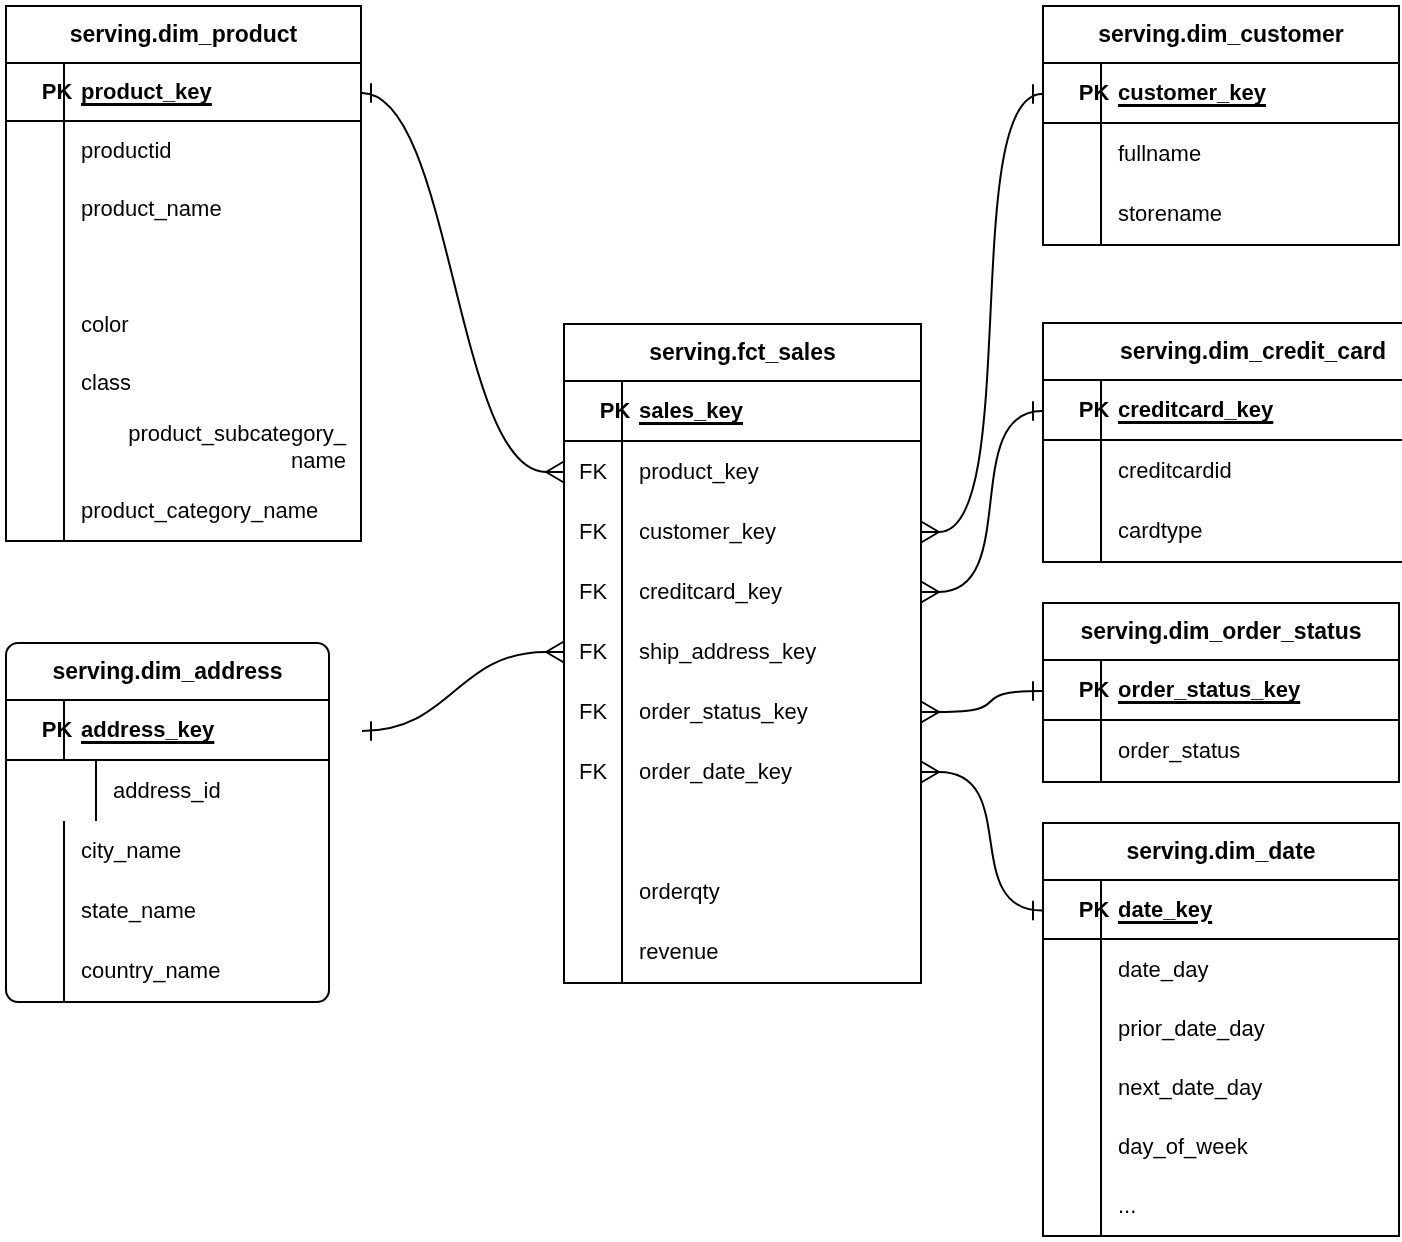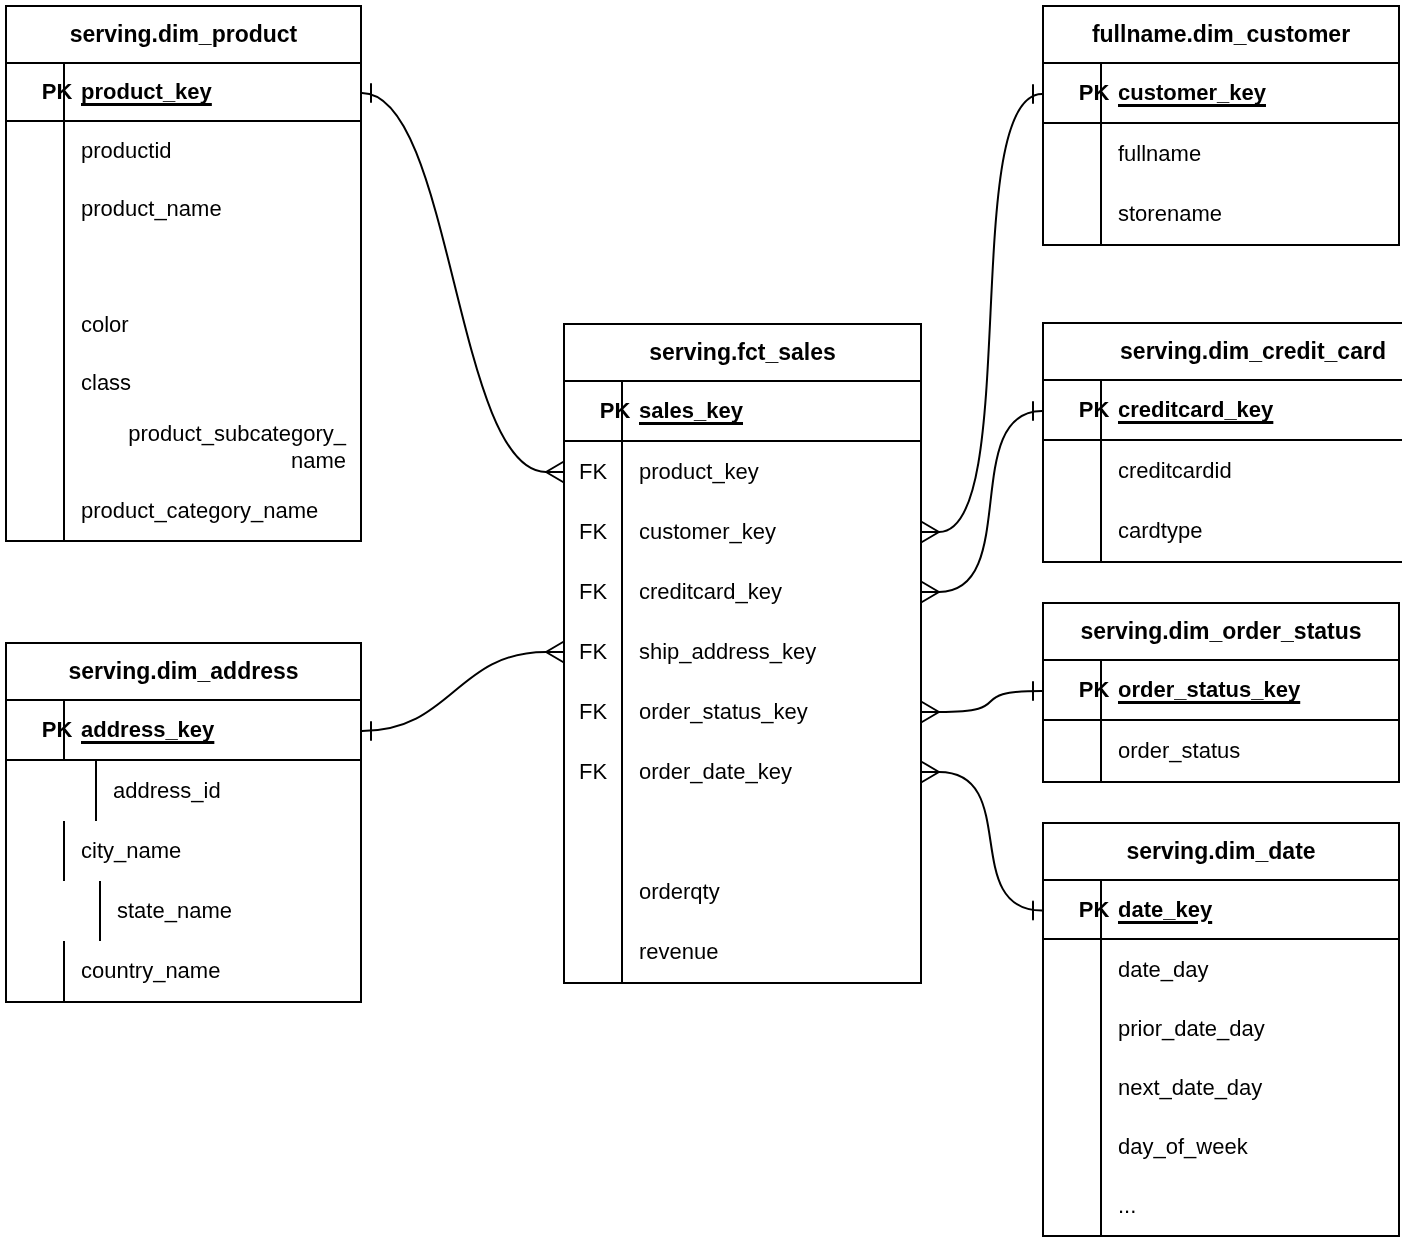--- a/index.html
+++ b/index.html
@@ -96,21 +96,21 @@
       <div class="row" style="height: 70px; text-align: right;">
         <div class="key-cell"></div>
         <div class="field-cell wrap-cell">product_​subcategory_​name</div>
       </div>
       <div class="row" style="height: 58px;">
         <div class="key-cell"></div>
         <div class="field-cell">product_category_name</div>
       </div>
     </div>
     <div class="table" style="left: 1042px; top: 5px; width: 358px;">
-      <div class="table-title">fullname.dim_customer</div>
+      <div class="table-title">serving.dim_customer</div>
       <div class="row pk-row" style="height: 60px;">
         <div class="key-cell pk">PK</div>
         <div class="field-cell pk-field">customer_key</div>
       </div>
       <div class="row" style="height: 60px;">
         <div class="key-cell"></div>
         <div class="field-cell">fullname</div>
       </div>
       <div class="row" style="height: 60px;">
         <div class="key-cell"></div>
@@ -205,35 +205,35 @@
       </div>
       <div class="row" style="height: 59px;">
         <div class="key-cell"></div>
         <div class="field-cell">day_of_week</div>
       </div>
       <div class="row" style="height: 59px;">
         <div class="key-cell"></div>
         <div class="field-cell">...</div>
       </div>
     </div>
-    <div class="table" style="left: 5px; top: 642px; width: 357px;">
+    <div class="table" style="left: 5px; top: 642px; width: 325px; border-radius: 13px;">
       <div class="table-title">serving.dim_address</div>
       <div class="row pk-row" style="height: 60px;">
         <div class="key-cell pk">PK</div>
         <div class="field-cell pk-field">address_key</div>
       </div>
       <div class="row" style="height: 60px; padding-left: 32px;">
         <div class="key-cell"></div>
         <div class="field-cell">address_id</div>
       </div>
       <div class="row" style="height: 60px;">
         <div class="key-cell"></div>
         <div class="field-cell">city_name</div>
       </div>
-      <div class="row" style="height: 60px; padding-left: 36px;">
+      <div class="row" style="height: 60px;">
         <div class="key-cell"></div>
         <div class="field-cell">state_name</div>
       </div>
       <div class="row" style="height: 60px;">
         <div class="key-cell"></div>
         <div class="field-cell">country_name</div>
       </div>
     </div>
     <svg class="relationships" width="1402" height="1242" viewBox="0 0 1402 1242" xmlns="http://www.w3.org/2000/svg">
       <g>

